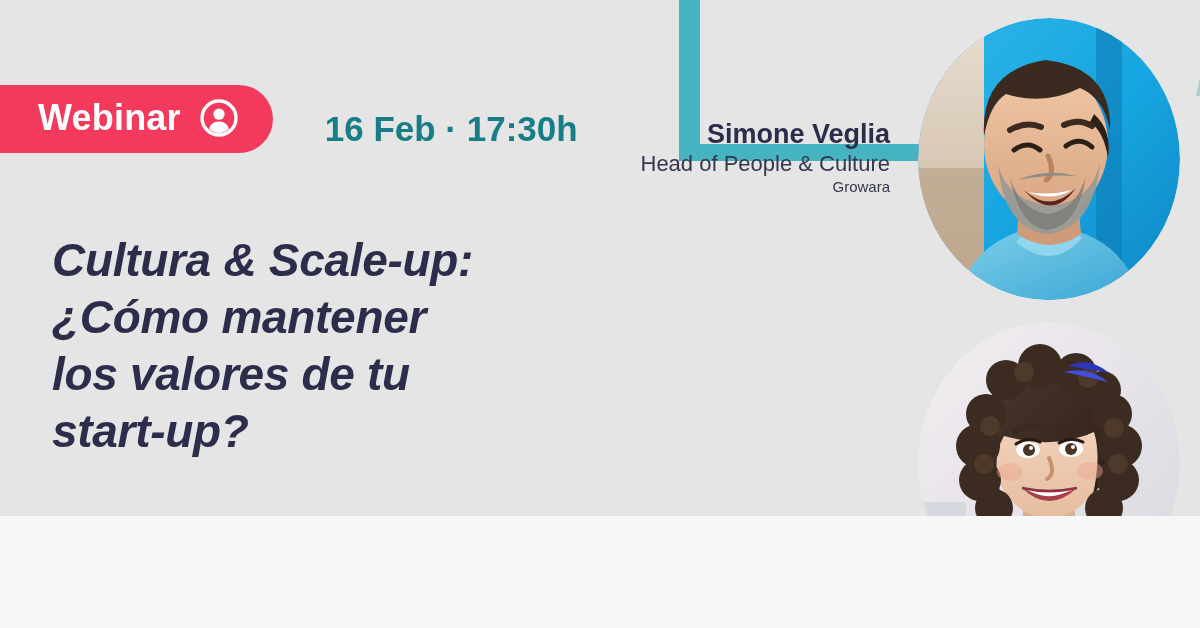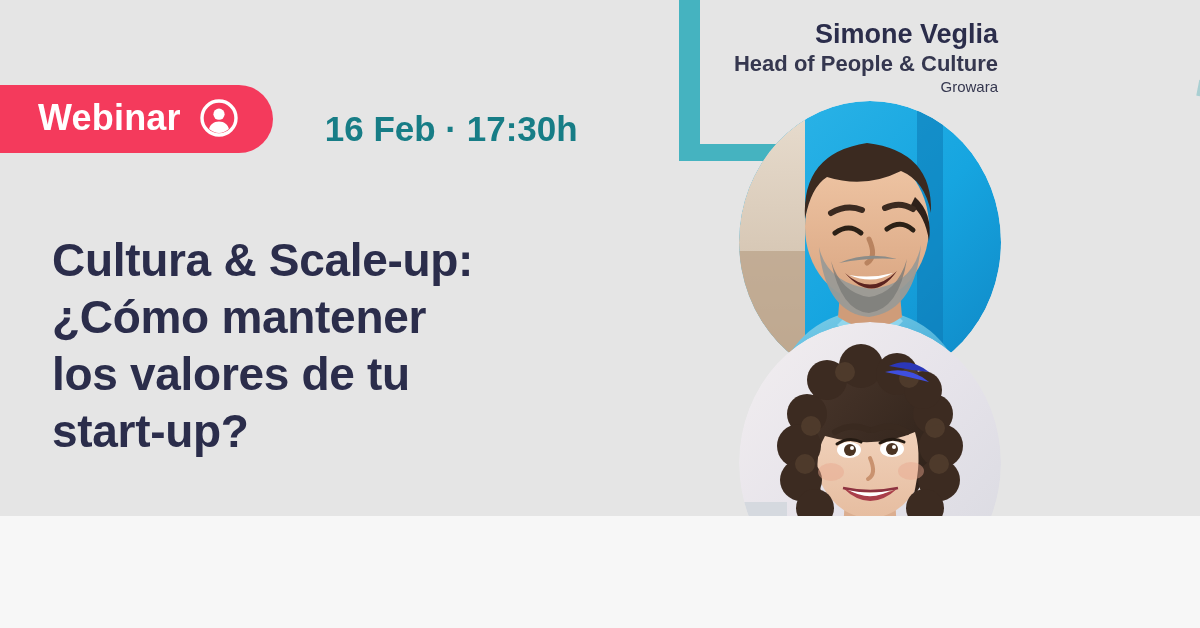--- a/index.html
+++ b/index.html
@@ -109,48 +109,48 @@
     width: 520px;
     color: #2b2d4b;
     font-size: 46px;
     font-weight: bold;
     line-height: 1.24;
     letter-spacing: -0.3px;
   }
   .headline-line {
     display: block;
     white-space: nowrap;
+    font-style: italic;
   }
 
   
   .speaker {
     position: absolute;
     display: flex;
     align-items: center;
     justify-content: flex-end;
-    flex-direction: column;
   }
   .speaker-one { left: 560px; top: 18px; width: 620px; }
   .speaker-two { left: 560px; top: 322px; width: 620px; }
 
   .speaker-text {
     text-align: right;
     color: #2b2d4b;
     padding-right: 28px;
     padding-bottom: 4px;
   }
   .speaker-name {
     font-size: 27px;
     font-weight: bold;
     line-height: 1.2;
     white-space: nowrap;
   }
   .speaker-role {
     font-size: 22px;
-    font-weight: bold;
+    font-weight: normal;
     line-height: 1.25;
     white-space: nowrap;
     color: #35374f;
     margin-left: 20px;
   }
   .speaker-company {
     font-size: 15px;
     font-weight: normal;
     line-height: 1.25;
     white-space: nowrap;

